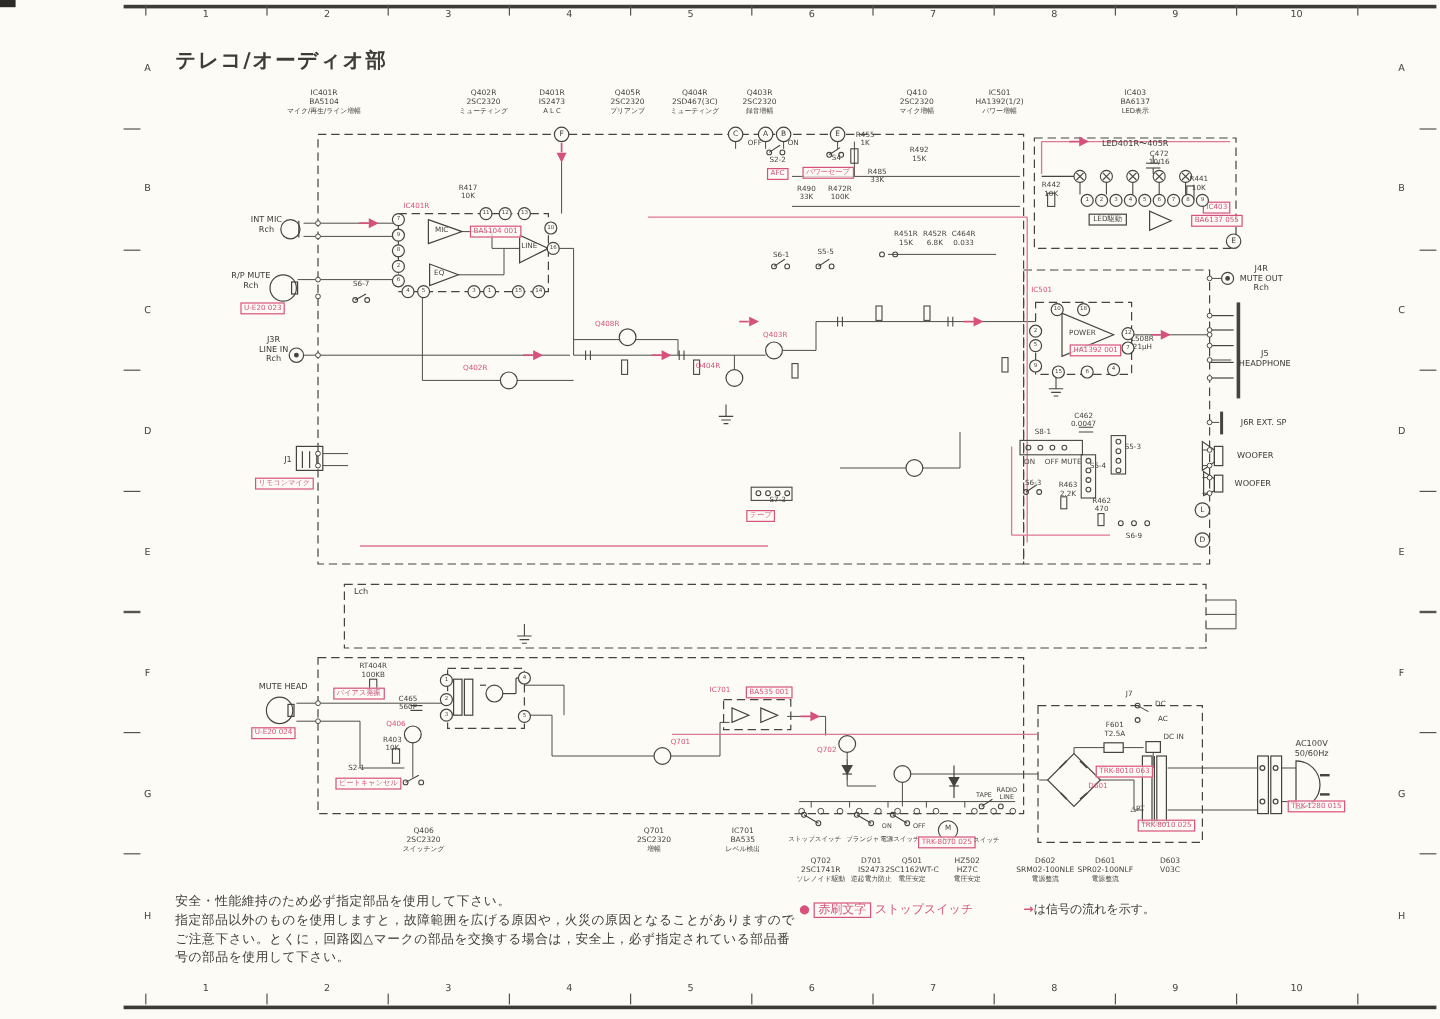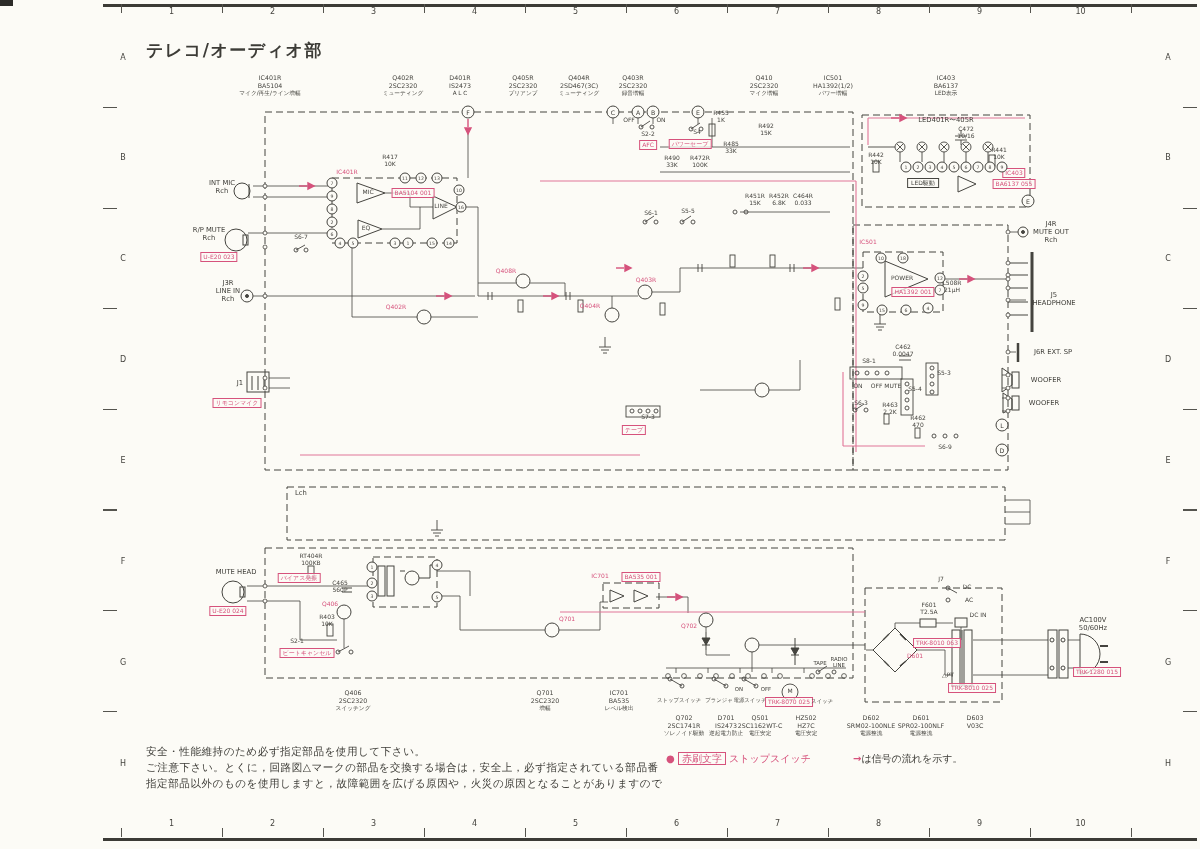--- a/index.html
+++ b/index.html
@@ -713,22 +713,23 @@
       <div class="ann ann-pin" style="left: 1002px; top: 167px;">9</div>
       <div class="ann ann-pin" style="left: 372px; top: 567px;">1</div>
       <div class="ann ann-pin" style="left: 372px; top: 583px;">2</div>
       <div class="ann ann-pin" style="left: 372px; top: 596px;">3</div>
       <div class="ann ann-pin" style="left: 437px; top: 565px;">4</div>
       <div class="ann ann-pin" style="left: 437px; top: 597px;">5</div>
     </div>
 
   <div id="notes">
     <div>安全・性能維持のため必ず指定部品を使用して下さい。</div>
+    <div>指定部品以外のものを使用しますと，故障範囲を広げる原因や，火災の原因となることがありますので</div>
     <div>ご注意下さい。とくに，回路図△マークの部品を交換する場合は，安全上，必ず指定されている部品番</div>
-    <div>指定部品以外のものを使用しますと，故障範囲を広げる原因や，火災の原因となることがありますので</div>
+    <div>号の部品を使用して下さい。</div>
   </div>
 
   <div id="legend">
     <div>
       <span class="red">●</span>
       <span class="boxed">赤刷文字</span><span class="red"> ストップスイッチ</span><span class="gap"></span><b class="red">→</b><span>は信号の流れを示す。</span>
     </div>
   </div>
 </div>
 

